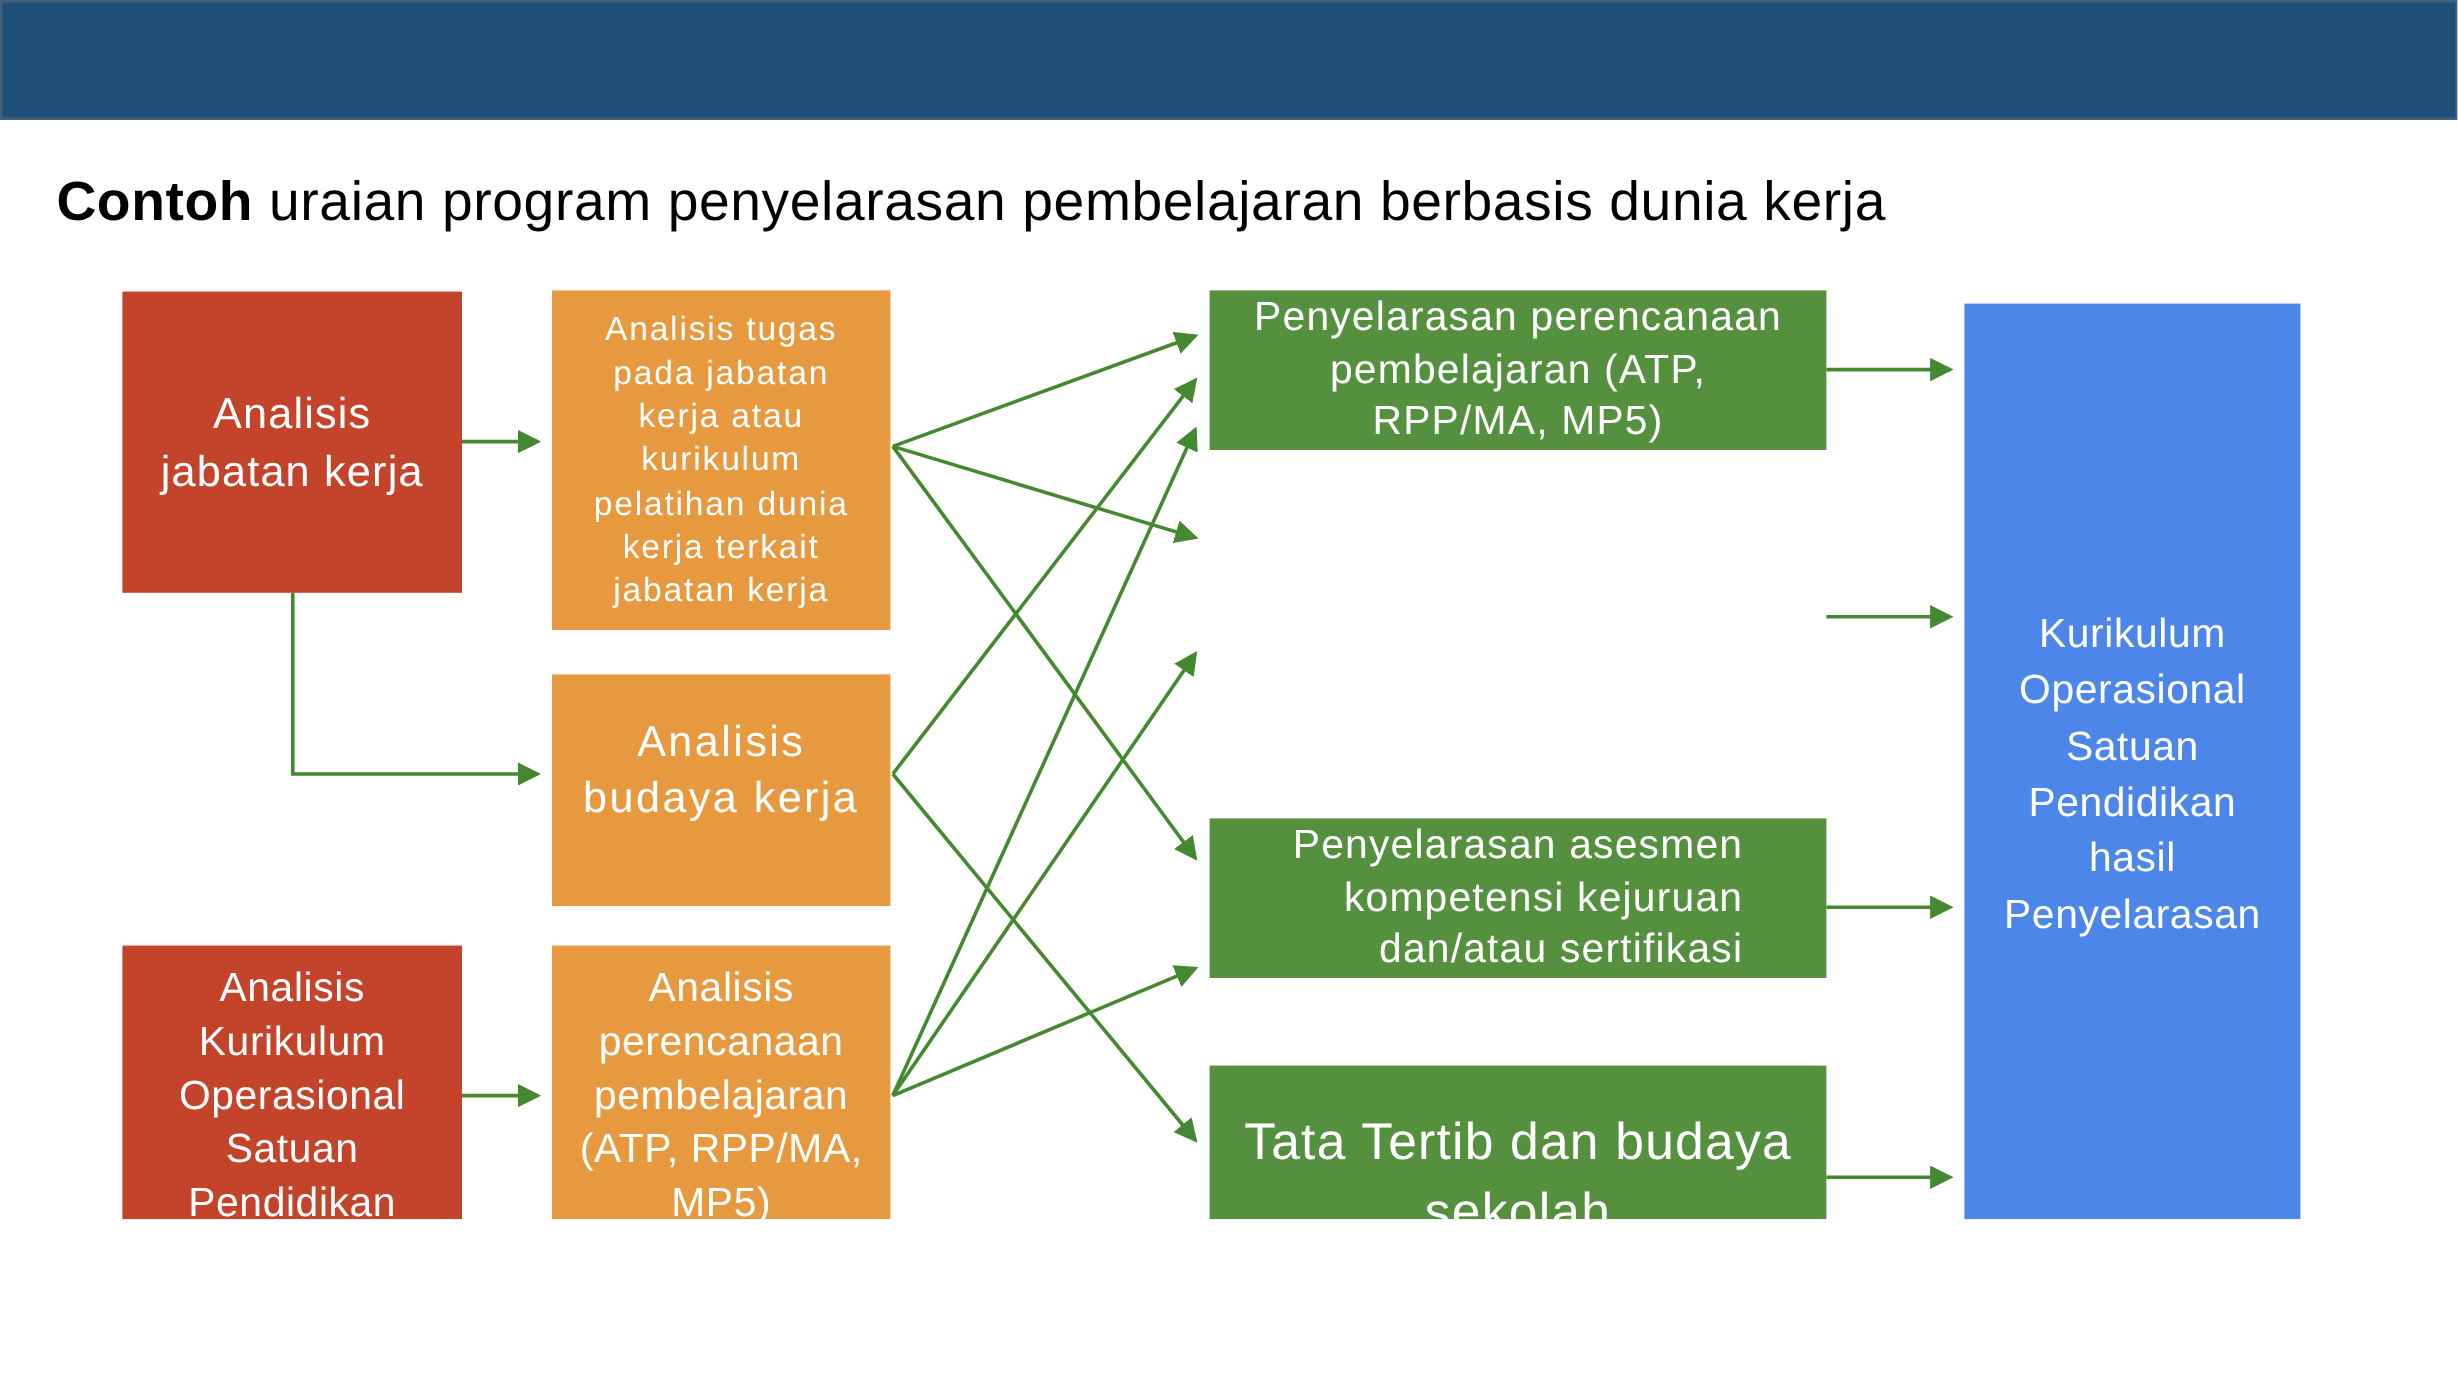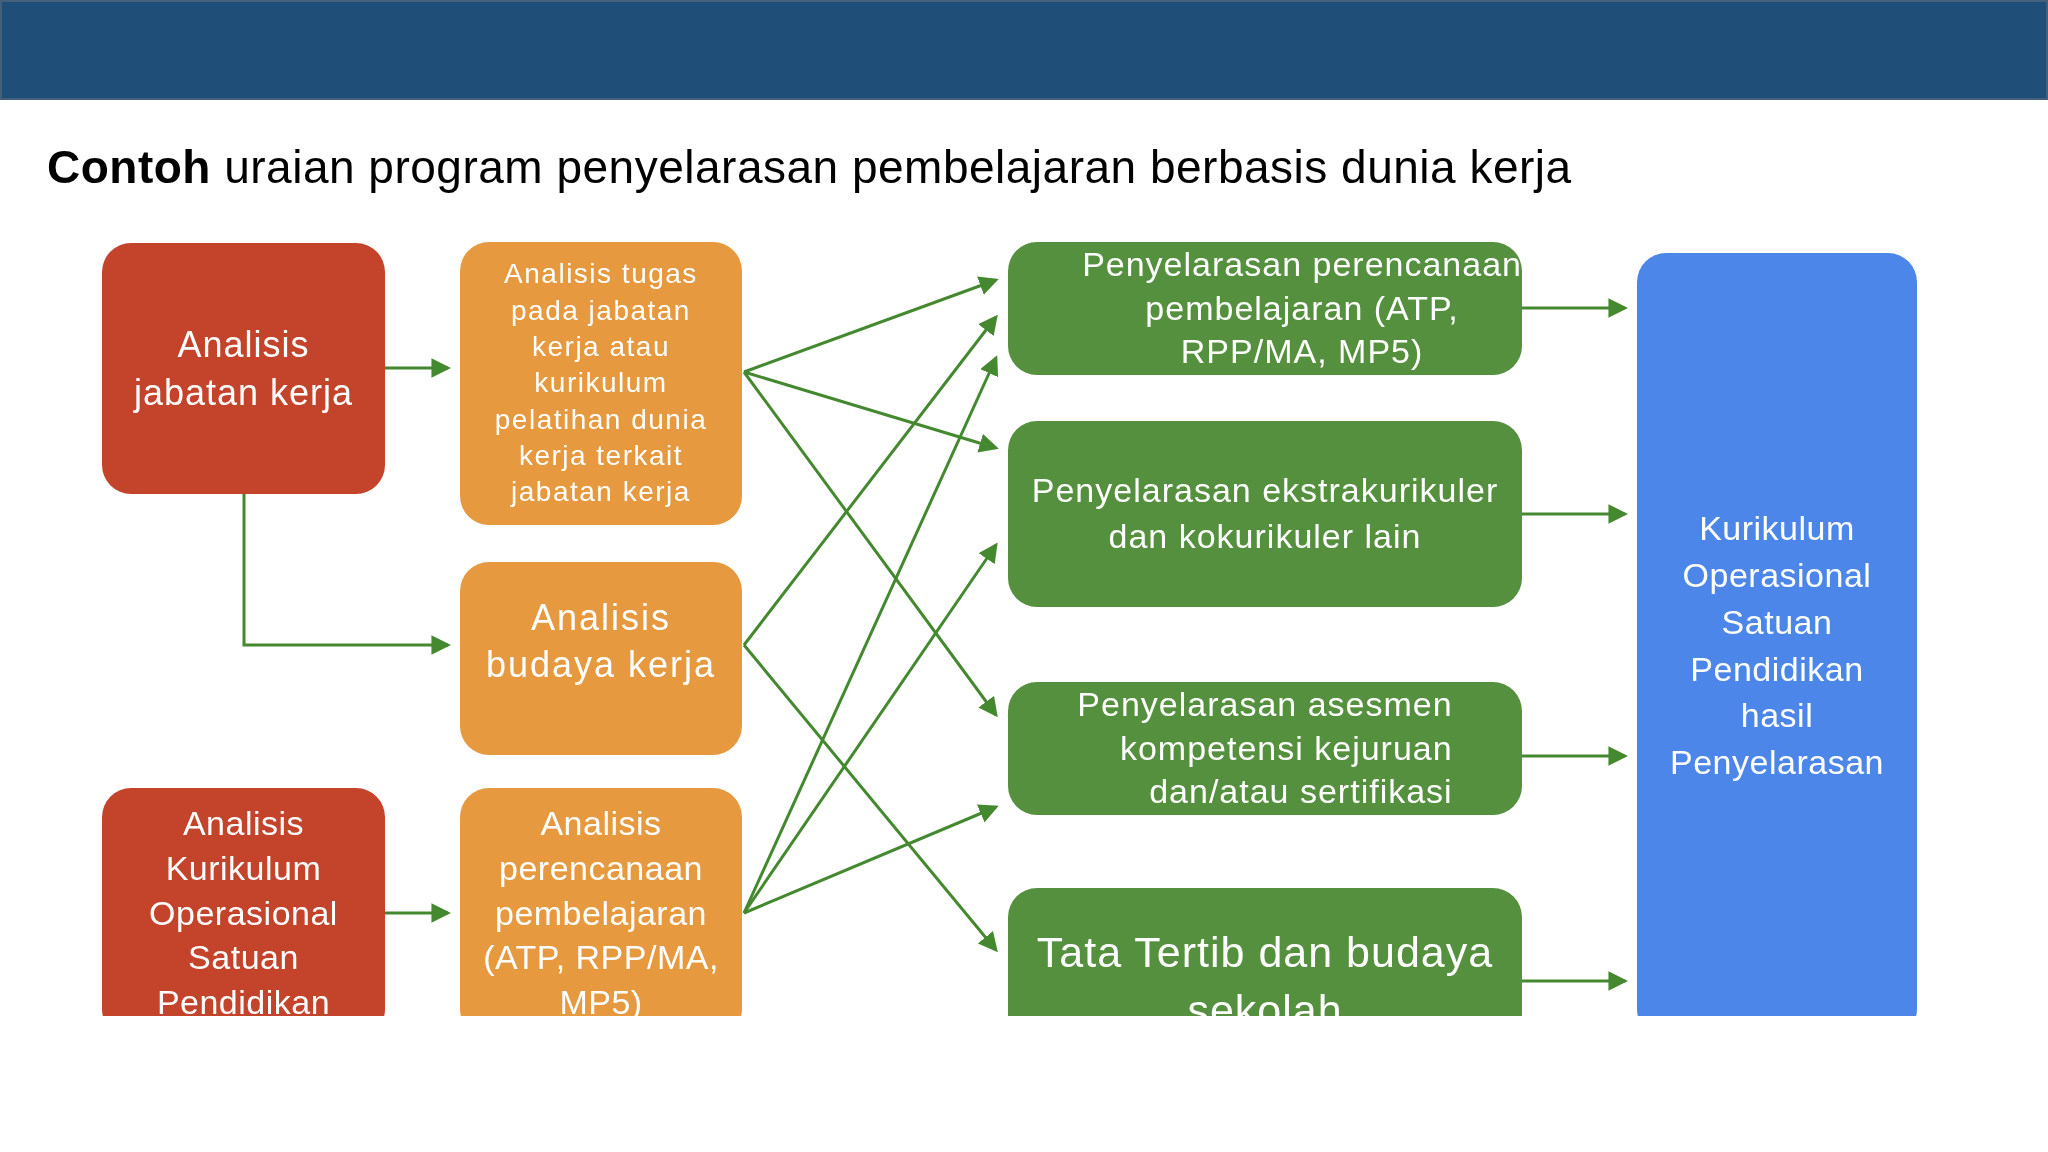--- a/index.html
+++ b/index.html
@@ -28,21 +28,20 @@
     position:absolute;left:47px;top:140px;width:1800px;
     font-size:46px;color:#000000;letter-spacing:0.5px;
     white-space:nowrap;
   }
   .slide-title .bold{font-weight:bold;}
   .box{
     position:absolute;
     display:flex;align-items:center;justify-content:center;
     text-align:center;color:#ffffff;
     white-space:pre-line;
-    border-radius:29px;
   }
   .box-red1{left:102px;top:243px;width:283px;height:251px;font-size:36px;line-height:1.32;letter-spacing:1px;}
   .box-orange1{left:460px;top:242px;width:282px;height:283px;font-size:28px;line-height:1.3;letter-spacing:1.5px;}
   .box-orange2{left:460px;top:562px;width:282px;height:193px;font-size:36px;line-height:1.3;letter-spacing:2px;padding-bottom:34px;}
   .box-red2{left:102px;top:788px;width:283px;height:250px;font-size:34px;line-height:1.32;letter-spacing:0.5px;}
   .box-orange3{left:460px;top:788px;width:282px;height:250px;font-size:34px;line-height:1.32;letter-spacing:0.5px;}
   .box-green1{left:1008px;top:242px;width:514px;height:133px;font-size:34px;line-height:1.28;letter-spacing:1px;}
   .box-green2{left:1008px;top:421px;width:514px;height:186px;font-size:34px;line-height:1.35;letter-spacing:1px;}
   .box-green3{left:1008px;top:682px;width:514px;height:133px;font-size:34px;line-height:1.28;letter-spacing:1px;text-align:right;}
   .box-green4{left:1008px;top:888px;width:514px;height:186px;font-size:43px;line-height:1.35;letter-spacing:1px;}
@@ -114,30 +113,26 @@
   </div>
 
   <div class="box box-orange3" style="background-color: rgb(230, 153, 62);">
     <span>Analisis
 perencanaan
 pembelajaran
 (ATP, RPP/MA,
 MP5)</span>
   </div>
 
-  <div class="box box-green1" style="background-color: rgb(85, 144, 63); justify-content: flex-end;">
+  <div class="box box-green1" style="background-color: rgb(85, 144, 63);">
     <span>Penyelarasan perencanaan
 pembelajaran (ATP,
 RPP/MA, MP5)</span>
   </div>
 
-  <div class="box box-green2" style="background-color: rgb(85, 144, 63);">
-    <span>Penyelarasan ekstrakurikuler
-dan kokurikuler lain</span>
-  </div>
 
   <div class="box box-green3" style="background-color: rgb(85, 144, 63);">
     <span>Penyelarasan asesmen
 kompetensi kejuruan
 dan/atau sertifikasi</span>
   </div>
 
   <div class="box box-green4" style="background-color: rgb(85, 144, 63);">
     <span>Tata Tertib dan budaya
 sekolah</span>

